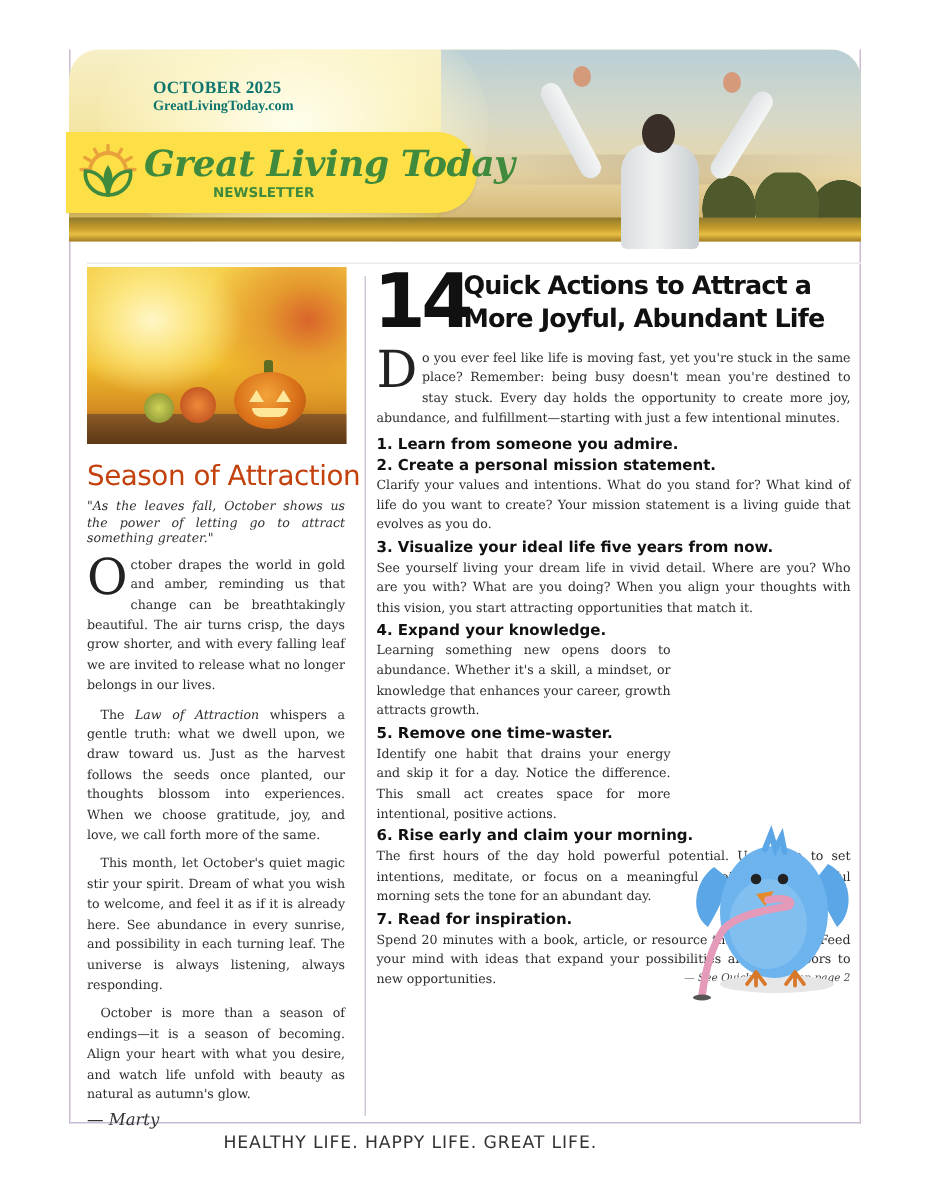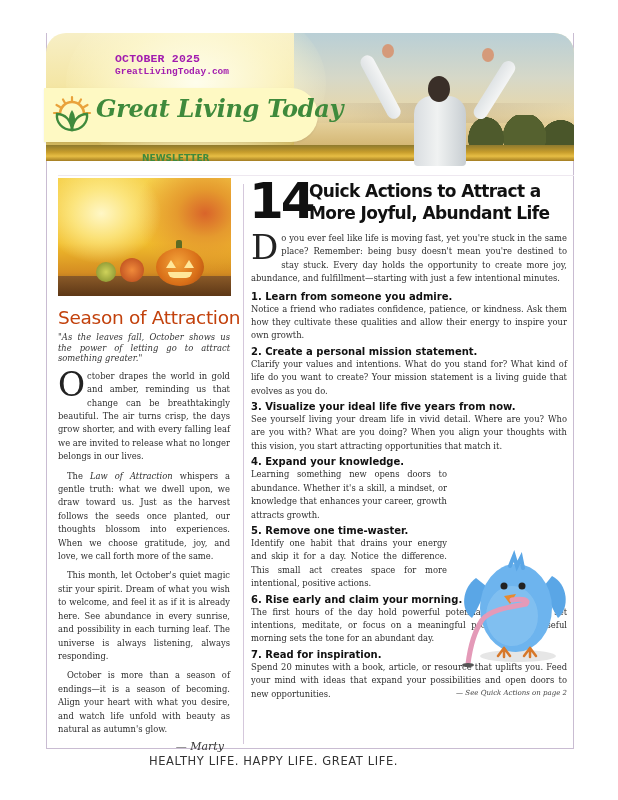--- a/index.html
+++ b/index.html
@@ -22,28 +22,28 @@
                 radial-gradient(ellipse 22px 24px at 55% 55%, #55612f 0 98%, transparent 100%),
                 radial-gradient(ellipse 20px 20px at 88% 62%, #4a562a 0 98%, transparent 100%); }
   .man { position:absolute; left:384px; top:46px; width:110px; height:115px; }
   .man .torso { position:absolute; left:30px; top:50px; width:52px; height:70px; background:linear-gradient(90deg,#d9dde0,#f0f2f2 45%,#c8ced2); border-radius:18px 18px 4px 4px; }
   .man .head { position:absolute; left:44px; top:30px; width:22px; height:26px; background:#3a2f28; border-radius:50%; }
   .man .armL { position:absolute; left:6px; top:2px; width:14px; height:70px; background:linear-gradient(90deg,#dfe3e5,#f4f5f5); border-radius:7px; transform:rotate(-28deg); transform-origin:bottom center; }
   .man .armR { position:absolute; left:86px; top:6px; width:14px; height:66px; background:linear-gradient(90deg,#dfe3e5,#f4f5f5); border-radius:7px; transform:rotate(32deg); transform-origin:bottom center; }
   .man .handL { position:absolute; left:-2px; top:-2px; width:12px; height:14px; background:#d59a7a; border-radius:50%; }
   .man .handR { position:absolute; left:98px; top:2px; width:12px; height:14px; background:#d59a7a; border-radius:50%; }
 
-  .dateline { position:absolute; left:115px; top:52px; color:#a21caf; font-family:Liberation Mono, monospace; font-weight:bold; line-height:1.25; }
+  .dateline { position:absolute; left:102px; top:52px; color:#0f766e; font-family:Liberation Serif, serif; font-weight:bold; line-height:1.25; }
   .dateline .month { font-size:11.5px; letter-spacing:0.2px; }
   .dateline .site { font-size:9.5px; }
 
-  .logo-pill { position:absolute; left:44px; top:88px; width:274px; height:54px; background:#fef9c3; border-radius:0 27px 27px 0; box-shadow:0 1px 2px rgba(0,0,0,0.08); }
+  .logo-pill { position:absolute; left:44px; top:88px; width:274px; height:54px; background:#fde047; border-radius:0 27px 27px 0; box-shadow:0 1px 2px rgba(0,0,0,0.08); }
   .logo-mark { position:absolute; left:8px; top:6px; width:40px; height:40px; }
   .logo-title { position:absolute; left:52px; top:6px; font-family:"DejaVu Serif", serif; font-style:italic; font-weight:bold; font-size:24px; color:#3f8a3c; letter-spacing:-0.3px; white-space:nowrap; }
-  .logo-sub { position:absolute; left:98px; top:36px; font-family:"DejaVu Sans", sans-serif; font-weight:bold; font-size:9px; color:#3f8a3c;margin-top:29px; }
+  .logo-sub { position:absolute; left:98px; top:36px; font-family:"DejaVu Sans", sans-serif; font-weight:bold; font-size:9px; color:#3f8a3c; }
 
   
   .left-col { position:absolute; left:58px; top:178px; width:172px; }
   .left-top-rule { position:absolute; left:58px; top:175px; width:516px; height:1px; background:#eee8f0; }
   .autumn-photo { position:relative; width:173px; height:118px; overflow:hidden;
     background: radial-gradient(ellipse 60px 50px at 25% 30%, #fff7c6 0%, rgba(255,240,150,0.7) 50%, rgba(255,220,90,0) 100%),
                 radial-gradient(ellipse 70px 60px at 85% 30%, #d9642a 0%, #e59a2e 40%, rgba(240,180,50,0) 100%),
                 linear-gradient(180deg, #f6d24e 0%, #f1bd2c 55%, #d58d22 80%, #7a4a1c 100%); }
   .autumn-photo .table { position:absolute; left:0; bottom:0; width:100%; height:20px; background:linear-gradient(180deg,#8a5a28,#5d3716); }
   .autumn-photo .pumpkin { position:absolute; left:98px; top:70px; width:48px; height:38px; border-radius:50%; background:radial-gradient(circle at 45% 40%, #f3a43a 0%, #d96f18 60%, #a94a10 100%); }
@@ -52,21 +52,21 @@
   .autumn-photo .mouth { position:absolute; left:12px; top:24px; width:24px; height:6px; border-radius:0 0 12px 12px; background:#ffe79a; }
   .autumn-photo .stem { position:absolute; left:118px; top:62px; width:6px; height:10px; background:#5d6b23; border-radius:2px; }
   .autumn-photo .gourd { position:absolute; left:38px; top:84px; width:20px; height:20px; border-radius:50%; background:radial-gradient(circle,#cfd25a,#7d8a2a); }
   .autumn-photo .gourd2 { position:absolute; left:62px; top:80px; width:24px; height:24px; border-radius:50%; background:radial-gradient(circle,#f08a3a,#b5451a); }
 
   .season-title { font-family:"DejaVu Sans", sans-serif; font-size:18.5px; color:#c2410c; margin:11px 0 4px 0; letter-spacing:-0.3px; white-space:nowrap; }
   .season-quote { font-style:italic; font-size:8.4px; line-height:10.6px; color:#333; margin-bottom:6px; text-align:justify; }
   .body-p { font-size:8.4px; line-height:13.4px; color:#2e2e2e; text-align:justify; margin:0 0 6px 0; text-indent:9px; }
   .body-p.first { text-indent:0; }
   .dropcap { float:left; font-size:33px; line-height:26px; margin:2px 2px 0 0; color:#222; font-family:"DejaVu Serif", serif; }
-  .signature { text-align:right; font-style:italic; font-size:11px; color:#333; margin-top:-2px; padding-right:6px; font-family:"DejaVu Serif", serif; }
+  .signature { text-align:left; font-style:italic; font-size:11px; color:#333; margin-top:-2px; padding-right:6px; font-family:"DejaVu Serif", serif; }
 
   .col-divider { position:absolute; left:243px; top:184px; width:1px; height:560px; background:#d5c8dc; }
 
   
   .right-col { position:absolute; left:251px; top:180px; width:316px; }
   .headline { position:relative; height:52px; }
   .big-num { position:absolute; left:-2px; top:-6px; font-family:"DejaVu Sans", sans-serif; font-weight:bold; font-size:50px; color:#111; letter-spacing:-3px; line-height:54px;text-align:center; }
   .headline-text { position:absolute; left:58px; top:0px; font-family:"DejaVu Sans", sans-serif; font-weight:bold; font-size:17px; line-height:22px; color:#111; letter-spacing:-0.6px; white-space:nowrap; }
   .r-p { font-size:8.4px; line-height:13.4px; color:#2e2e2e; text-align:justify; margin:0 0 5px 0; }
   .r-p.indent { text-indent:8px; }
@@ -157,21 +157,20 @@
   <div class="headline">
     <div class="big-num">14</div>
     <div class="headline-text">
       <div>Quick Actions to Attract a</div>
       <div>More Joyful, Abundant Life</div>
     </div>
   </div>
   <p class="r-p"><span class="r-dropcap">D</span><span>o you ever feel like life is moving fast, yet you're stuck in the same place? Remember: being busy doesn't mean you're destined to stay stuck. Every day holds the opportunity to create more joy, abundance, and fulfillment—starting with just a few intentional minutes.</span></p>
 
   <div class="act-h">1. Learn from someone you admire.</div>
-  <p class="act-p">Notice a friend who radiates confidence, patience, or kindness. Ask them how they cultivate these qualities and allow their energy to inspire your own growth.</p>
 
   <div class="act-h">2. Create a personal mission statement.</div>
   <p class="act-p">Clarify your values and intentions. What do you stand for? What kind of life do you want to create? Your mission statement is a living guide that evolves as you do.</p>
 
   <div class="act-h">3. Visualize your ideal life five years from now.</div>
   <p class="act-p">See yourself living your dream life in vivid detail. Where are you? Who are you with? What are you doing? When you align your thoughts with this vision, you start attracting opportunities that match it.</p>
 
   <div class="act-h">4. Expand your knowledge.</div>
   <p class="act-p narrow">Learning something new opens doors to abundance. Whether it's a skill, a mindset, or knowledge that enhances your career, growth attracts growth.</p>
 

